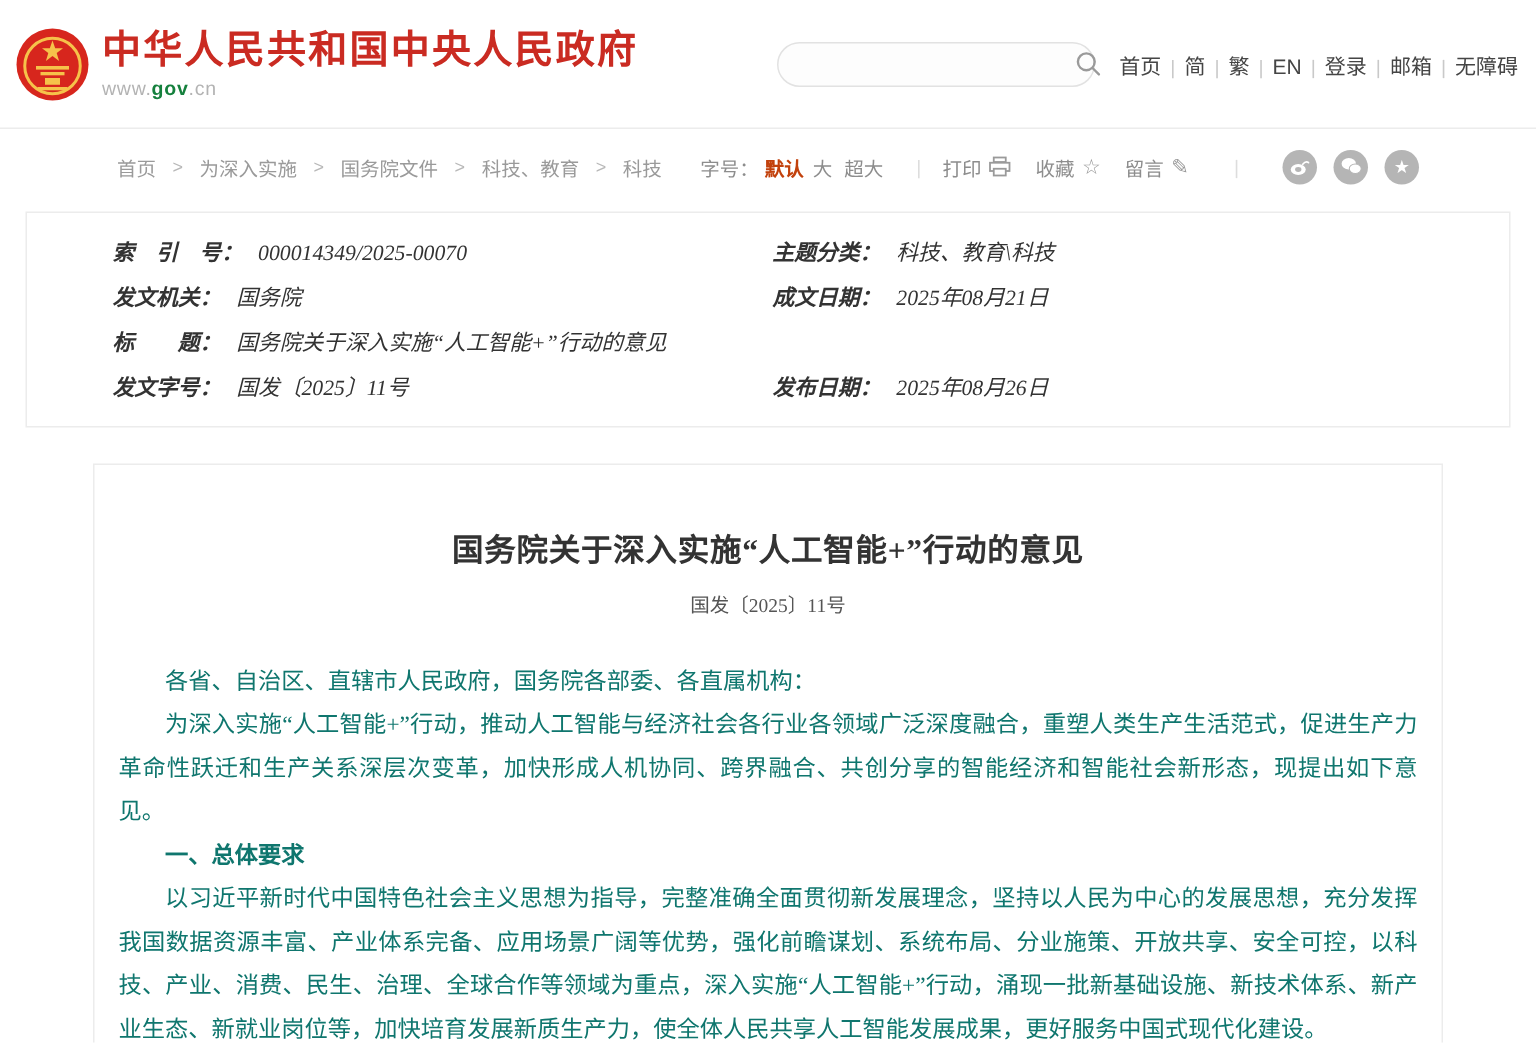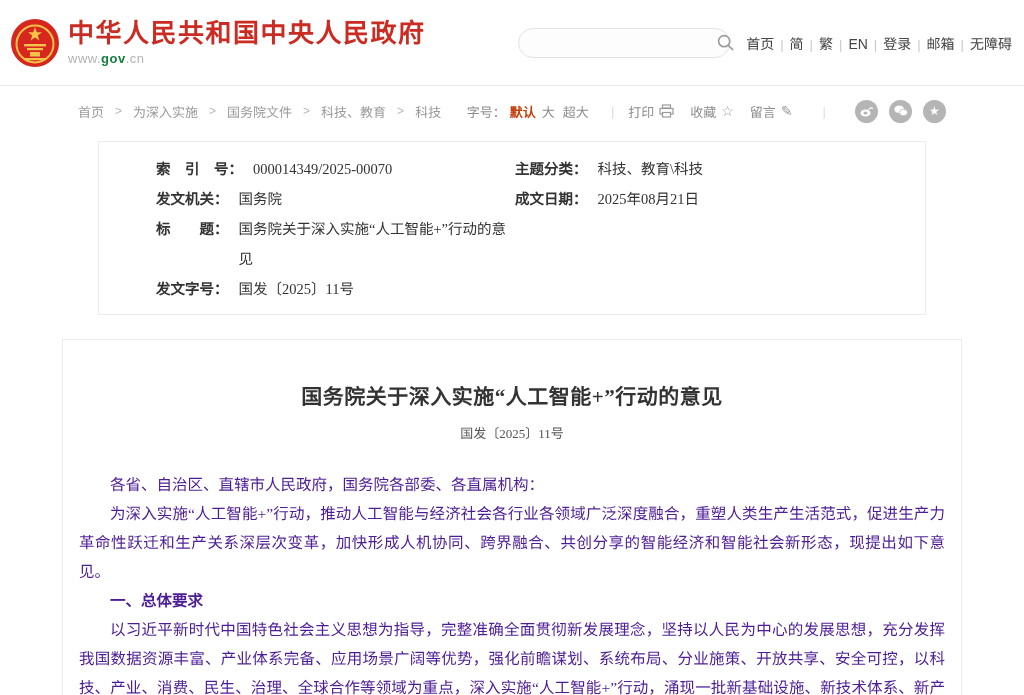--- a/index.html
+++ b/index.html
@@ -33,39 +33,39 @@
   .fs-opt { margin-right:8px; color:#8d8d8d; }
   .tool-div { color:#ddd; margin:0 14px; }
   .tool { display:flex; align-items:center; margin-right:16px; color:#8d8d8d; cursor:pointer; }
   .tool .glyph { margin-left:5px; color:#9a9a9a; font-size:14px; display:flex; }
   .circles { display:flex; align-items:center; margin-left:4px; }
   .circle { width:23px; height:23px; border-radius:50%; background:#b5b5b5; color:#fff;
     display:flex; align-items:center; justify-content:center; margin-left:11px; cursor:pointer;
     font-size:12px; }
 
   
-  .meta-box { width:828px; margin:5px auto 0; border:1px solid #ececec; padding:12px 0 10px; }
+  .meta-box { width:990px; margin:5px auto 0; border:1px solid #ececec; padding:12px 0 10px;font-style:italic; }
   .meta-row { display:grid; grid-template-columns:1fr 1fr; line-height:30px; }
   .meta-cell { display:flex; font-size:14.5px; color:#333;
     font-family:"Liberation Serif","DejaVu Serif",serif; }
   .meta-cell.left { padding-left:57px; }
   .meta-cell.right { padding-left:3px; }
   .m-label { font-weight:bold; white-space:pre; }
   .m-value { margin-left:10px; }
 
   
   .doc-box { width:900px; margin:24px auto 0; border:1px solid #ececec;
     min-height:560px; padding:40px 16px 40px; }
   .doc-title { text-align:center; font-size:21px; font-weight:bold; color:#333;
     font-family:"Liberation Serif","DejaVu Serif",serif; letter-spacing:.5px; }
   .doc-number { text-align:center; font-size:13px; color:#555; margin-top:13px;
     font-family:"Liberation Serif","DejaVu Serif",serif; }
   .doc-body { margin-top:28px; }
   .doc-body p { font-family:"Liberation Serif","DejaVu Serif",serif; font-size:15.5px;
-    color:#4c1d95; line-height:29px; text-align:justify; text-indent:2em; }
+    color:#0f766e; line-height:29px; text-align:justify; text-indent:2em; }
   .doc-body p.bold { font-weight:bold; }
 </style>
 </head>
 <body>
 
 <div class="header">
   <svg class="emblem" viewBox="0 0 50 50">
     <circle cx="25" cy="25" r="24" fill="#d7261d"></circle>
     <circle cx="25" cy="26" r="18.5" fill="none" stroke="#f6c24a" stroke-width="2"></circle>
     <polygon fill="#f6c24a" points="25,9 26.8,14.2 32,14.2 27.8,17.4 29.4,22.6 25,19.4 20.6,22.6 22.2,17.4 18,14.2 23.2,14.2"></polygon>
@@ -177,20 +177,24 @@
     <div class="meta-cell right">
         <span class="m-label"></span>
         <span class="m-value"></span>
       </div>
   </div>
   <div class="meta-row">
     <div class="meta-cell left">
         <span class="m-label">发文字号：</span>
         <span class="m-value">国发〔2025〕11号</span>
       </div>
+    <div class="meta-cell right">
+        <span class="m-label">发布日期：</span>
+        <span class="m-value">2025年08月26日</span>
+      </div>
   </div>
 </div>
 
 <div class="doc-box">
   <div class="doc-title">国务院关于深入实施“人工智能+”行动的意见</div>
   <div class="doc-number">国发〔2025〕11号</div>
   <div class="doc-body">
     <p>各省、自治区、直辖市人民政府，国务院各部委、各直属机构：</p>
     <p>为深入实施“人工智能+”行动，推动人工智能与经济社会各行业各领域广泛深度融合，重塑人类生产生活范式，促进生产力革命性跃迁和生产关系深层次变革，加快形成人机协同、跨界融合、共创分享的智能经济和智能社会新形态，现提出如下意见。</p>
     <p class="bold">一、总体要求</p>

